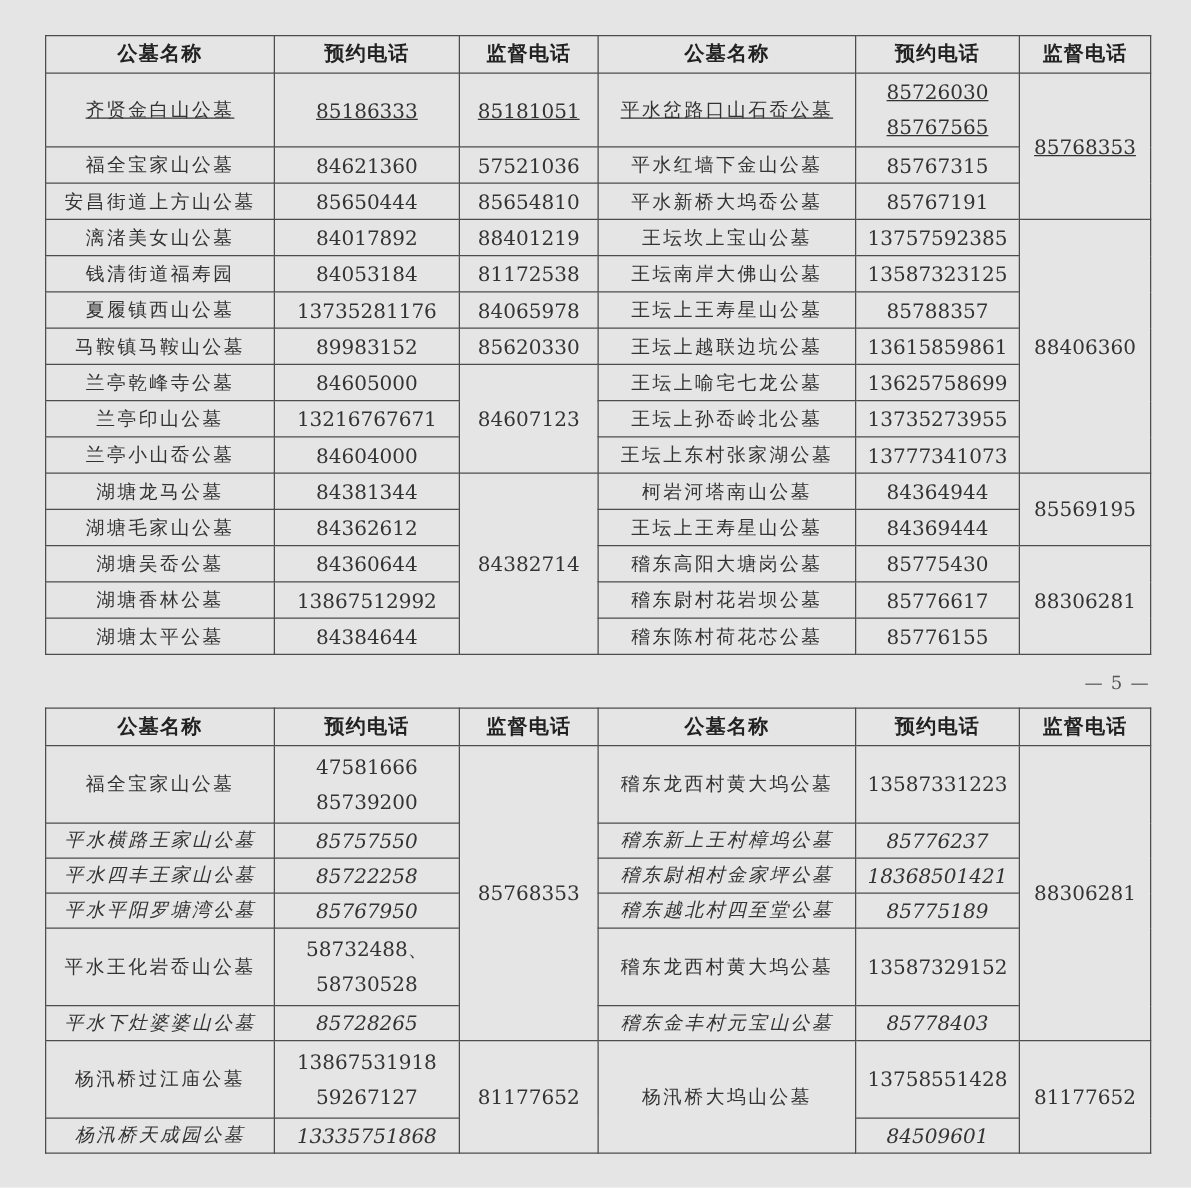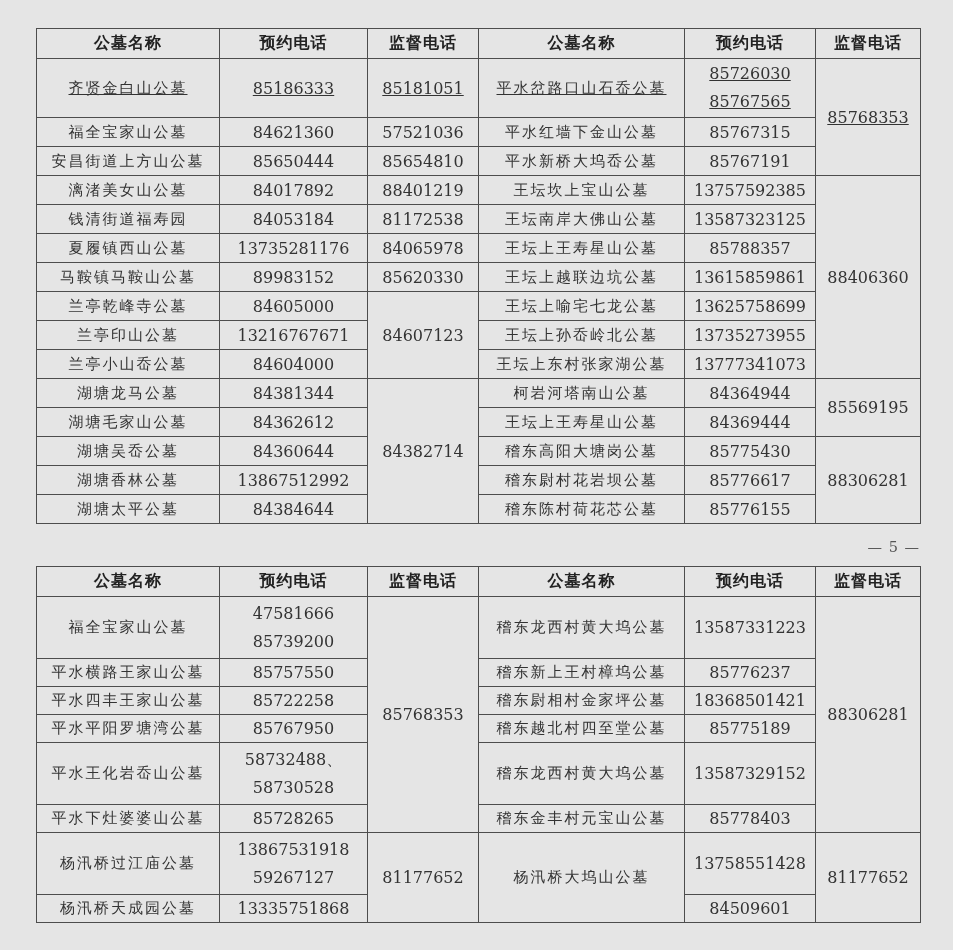--- a/index.html
+++ b/index.html
@@ -3,21 +3,21 @@
 <meta charset="utf-8">
 <style>
   html,body{margin:0;padding:0;background:#ffffff;}
   body{width:953px;height:950px;font-family:"DejaVu Serif","Liberation Serif",serif;color:#333333;}
   .page{box-sizing:border-box;width:953px;height:950px;padding:28px 33px 0 36px;background:#e5e5e5;}
   table.grid{border-collapse:collapse;table-layout:fixed;width:884px;}
   table.grid td,table.grid th{border:1px solid #4d4d4d;text-align:center;vertical-align:middle;padding:0 2px;overflow:hidden;}
   tr.hdr{height:30px;}
   tr.hdr th{font-family:"Liberation Sans","DejaVu Sans",sans-serif;font-weight:bold;font-size:16px;letter-spacing:1px;color:#222222;}
   .t1 tr.row{height:29px;}
-  .t2 tr.row{height:28px;}
+  .t2 tr.row{height:28px;font-style:italic;}
   .t1 tr.tl{height:59px;text-decoration:underline;}
   .t2 tr.tl{height:62px;}
   td.nm{font-size:15px;letter-spacing:2px;}
   td.ph{font-size:16px;}
   td.ph .pl{line-height:28px;}
   .pagenum{width:884px;text-align:right;font-size:14.5px;color:#555555;margin:15px 0 11px 0;letter-spacing:1px;}
 </style>
 </head>
 <body>
 

